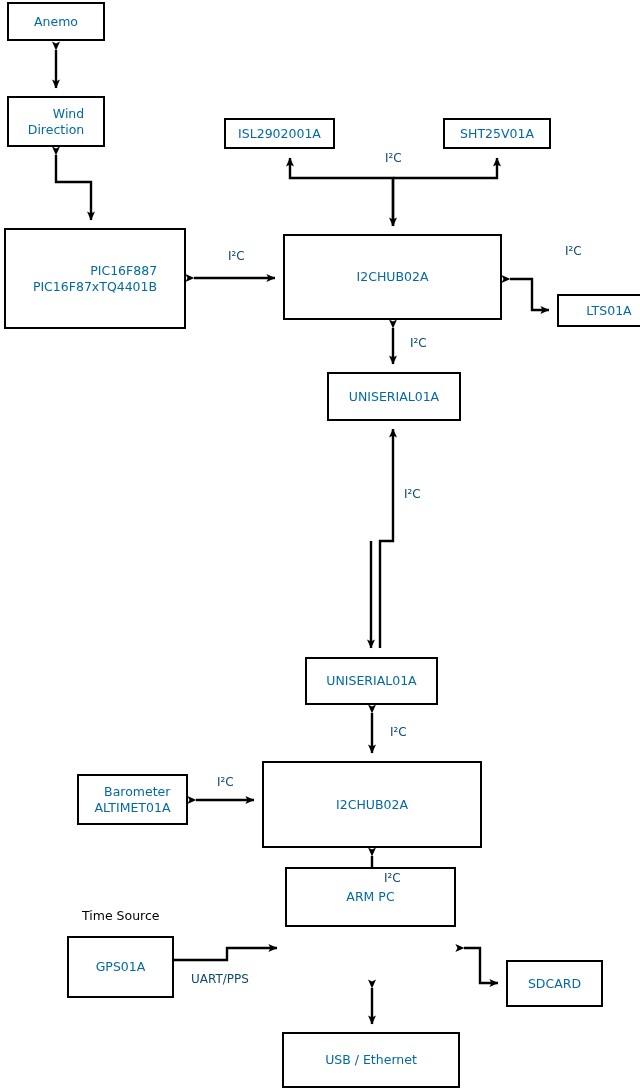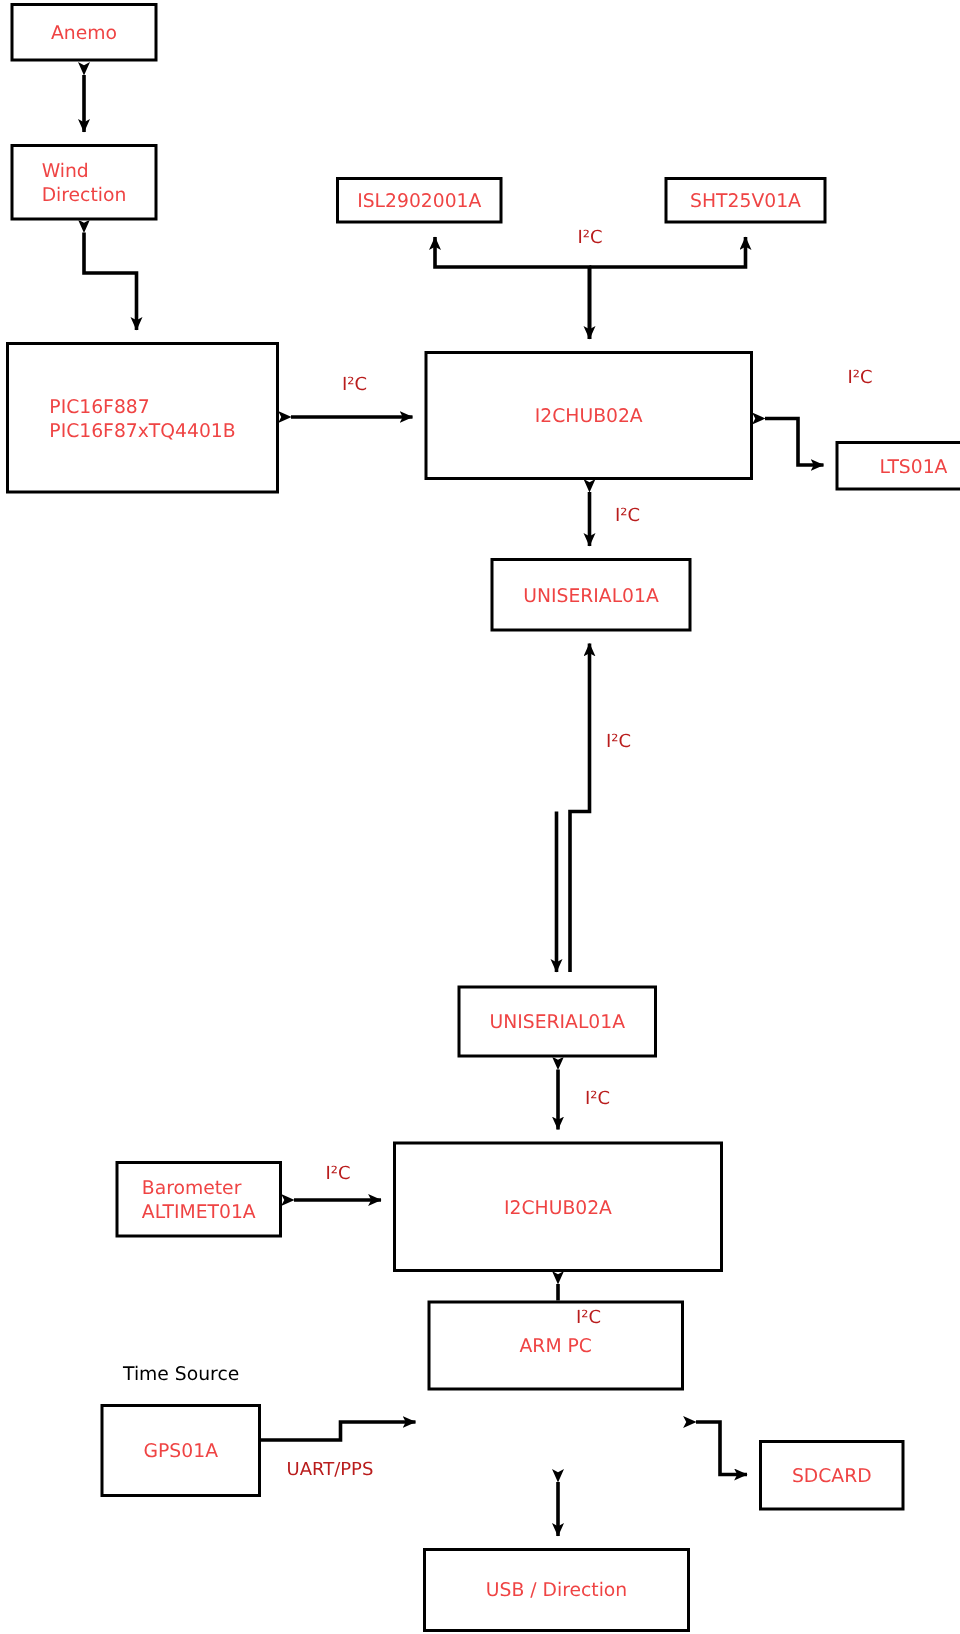--- a/index.html
+++ b/index.html
@@ -24,34 +24,34 @@
     pointer-events: none;
   }
   .node {
     position: absolute;
     box-sizing: border-box;
     border: 2px solid #000000;
     background: #ffffff;
     display: flex;
     align-items: center;
     justify-content: center;
-    text-align: left;
-    color: #ef4444;
+    text-align: right;
+    color: #0369a1;
     font-size: 12.5px;
     line-height: 1.28;
     z-index: 2;
   }
   .node .lbl {
     display: block;
     white-space: pre-line;
     padding: 0 3px;
   }
   .edge-label {
     position: absolute;
-    color: #b91c1c;
+    color: #0c4a6e;
     font-size: 12px;
     line-height: 1;
     white-space: nowrap;
     z-index: 3;
   }
   .free-label {
     position: absolute;
     color: #000000;
     font-size: 12.5px;
     line-height: 1;
@@ -143,21 +143,21 @@
       <div class="node" style="left: 67px; top: 936px; width: 107px; height: 62px;">
         <span class="lbl">GPS01A</span>
       </div>
       <div class="node" style="left: 285px; top: 867px; width: 171px; height: 60px;">
         <span class="lbl">ARM PC</span>
       </div>
       <div class="node" style="left: 506px; top: 960px; width: 97px; height: 47px;">
         <span class="lbl">SDCARD</span>
       </div>
       <div class="node" style="left: 282px; top: 1032px; width: 178px; height: 56px;">
-        <span class="lbl">USB / Direction</span>
+        <span class="lbl">USB / Ethernet</span>
       </div>
     </div>
   <div id="edge-labels">
       <div class="edge-label" style="left: 228px; top: 250px;">I²C</div>
       <div class="edge-label" style="left: 385px; top: 152px;">I²C</div>
       <div class="edge-label" style="left: 565px; top: 245px;">I²C</div>
       <div class="edge-label" style="left: 410px; top: 337px;">I²C</div>
       <div class="edge-label" style="left: 404px; top: 488px;">I²C</div>
       <div class="edge-label" style="left: 390px; top: 726px;">I²C</div>
       <div class="edge-label" style="left: 217px; top: 776px;">I²C</div>

